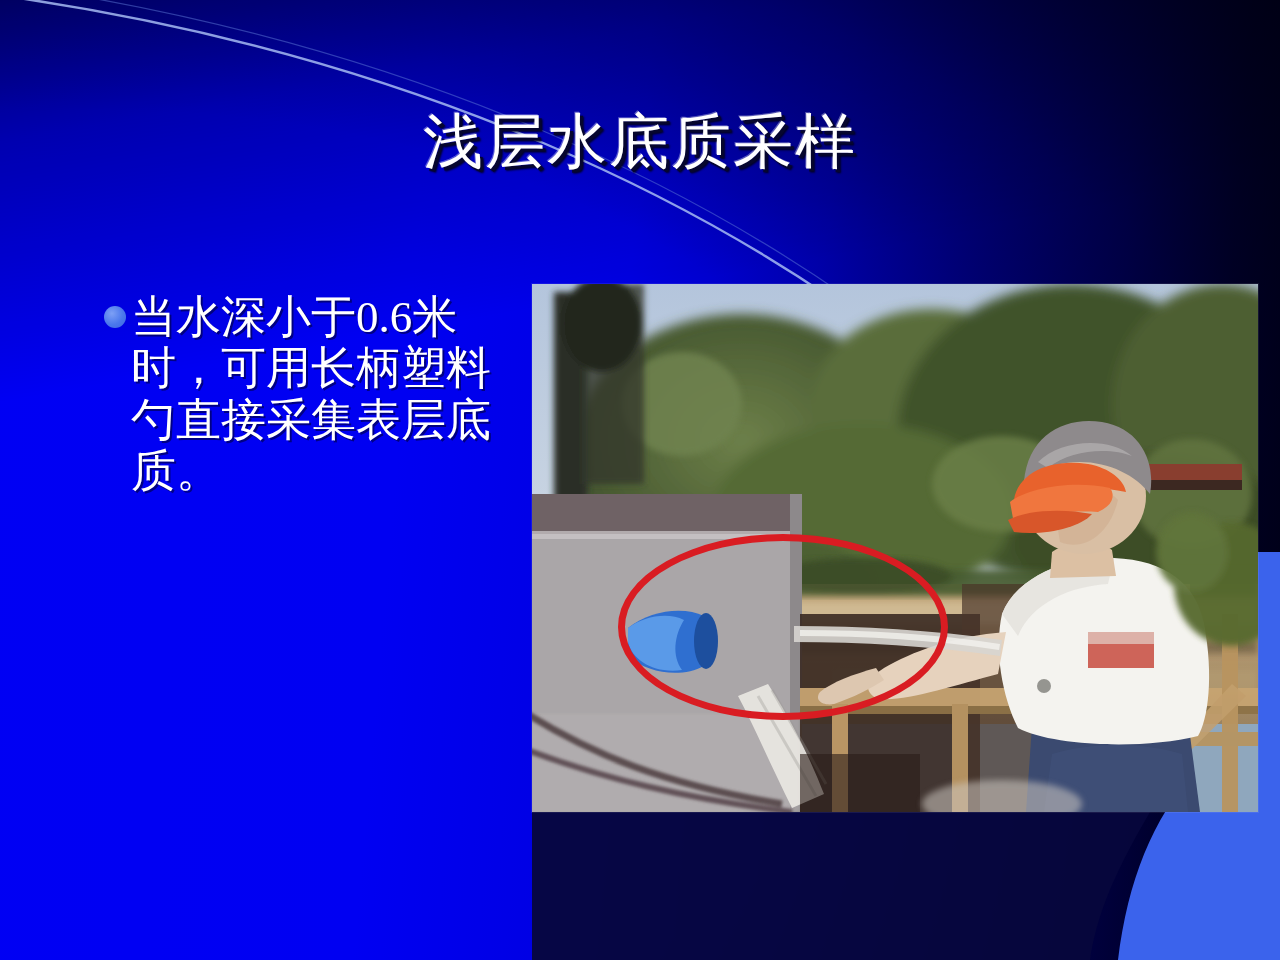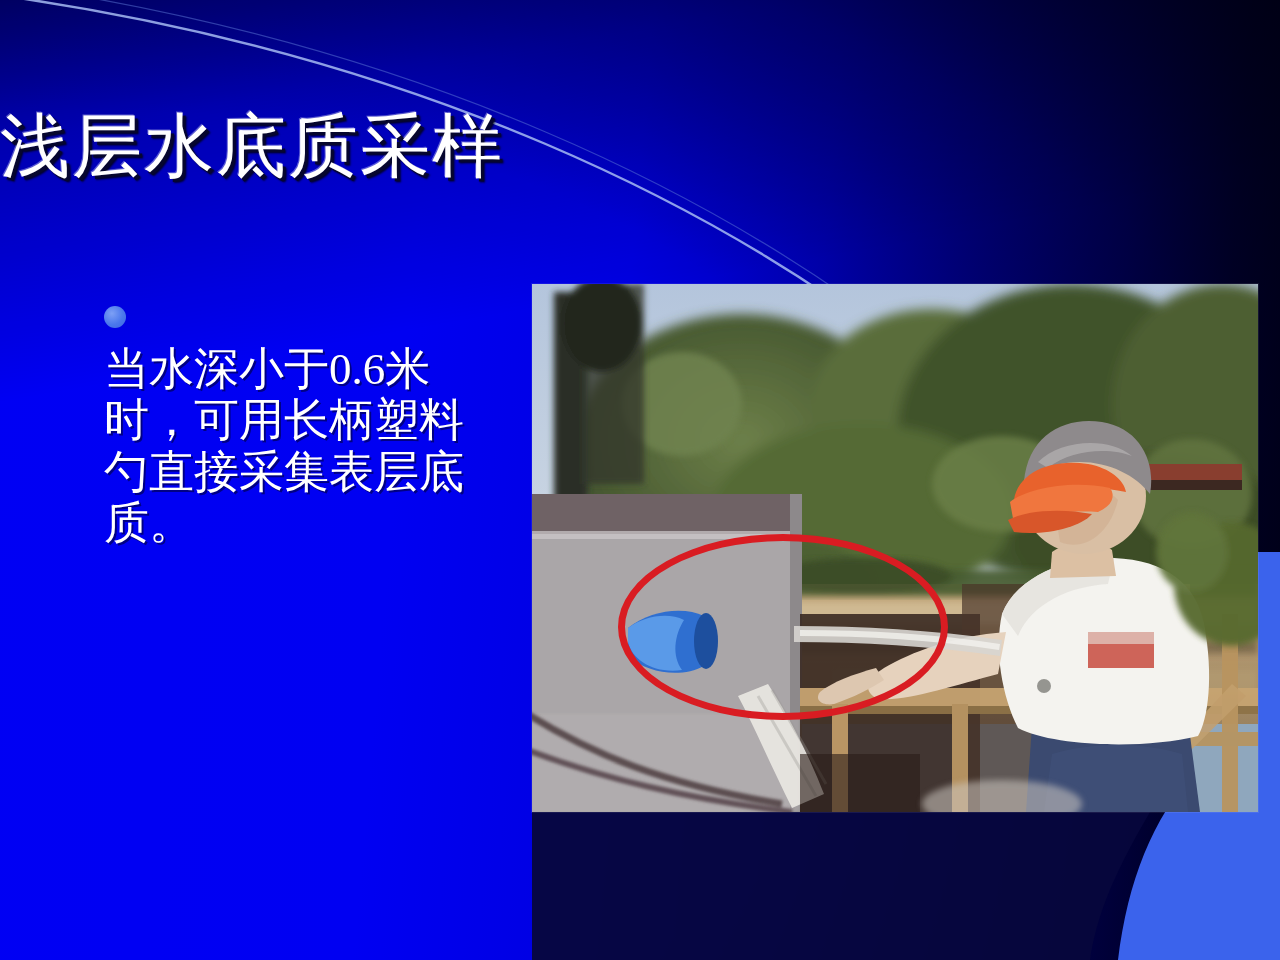--- a/index.html
+++ b/index.html
@@ -64,42 +64,42 @@
     inset: 0;
     pointer-events: none;
   }
 
   
   .title {
     position: absolute;
     left: 0;
     right: 0;
     top: 112px;
+    text-align: center;
     color: #ffffff;
-    font-size: 70px;
+    font-size: 60px;
     line-height: 1.0;
     letter-spacing: 2px;
     font-weight: 400;
     text-shadow:
        3px 3px 0 #06062e,
        4px 4px 2px rgba(0,0,0,0.75),
       -1px -1px 0 rgba(255,255,255,0.35);
     white-space: nowrap;
   }
 
   
   .body-block {
     position: absolute;
     left: 104px;
     top: 292px;
     width: 400px;
     display: flex;
     align-items: flex-start;
-    gap: 16px;
-    flex-direction: column;
+    gap: 5px;
   }
   .bullet-dot {
     flex: 0 0 auto;
     width: 22px;
     height: 22px;
     border-radius: 50%;
     background: radial-gradient(circle at 36% 34%, #7da0f5 0%, #4a77ec 55%, #3d67df 100%);
     margin-top: 14px;
   }
   .bullet-text {

